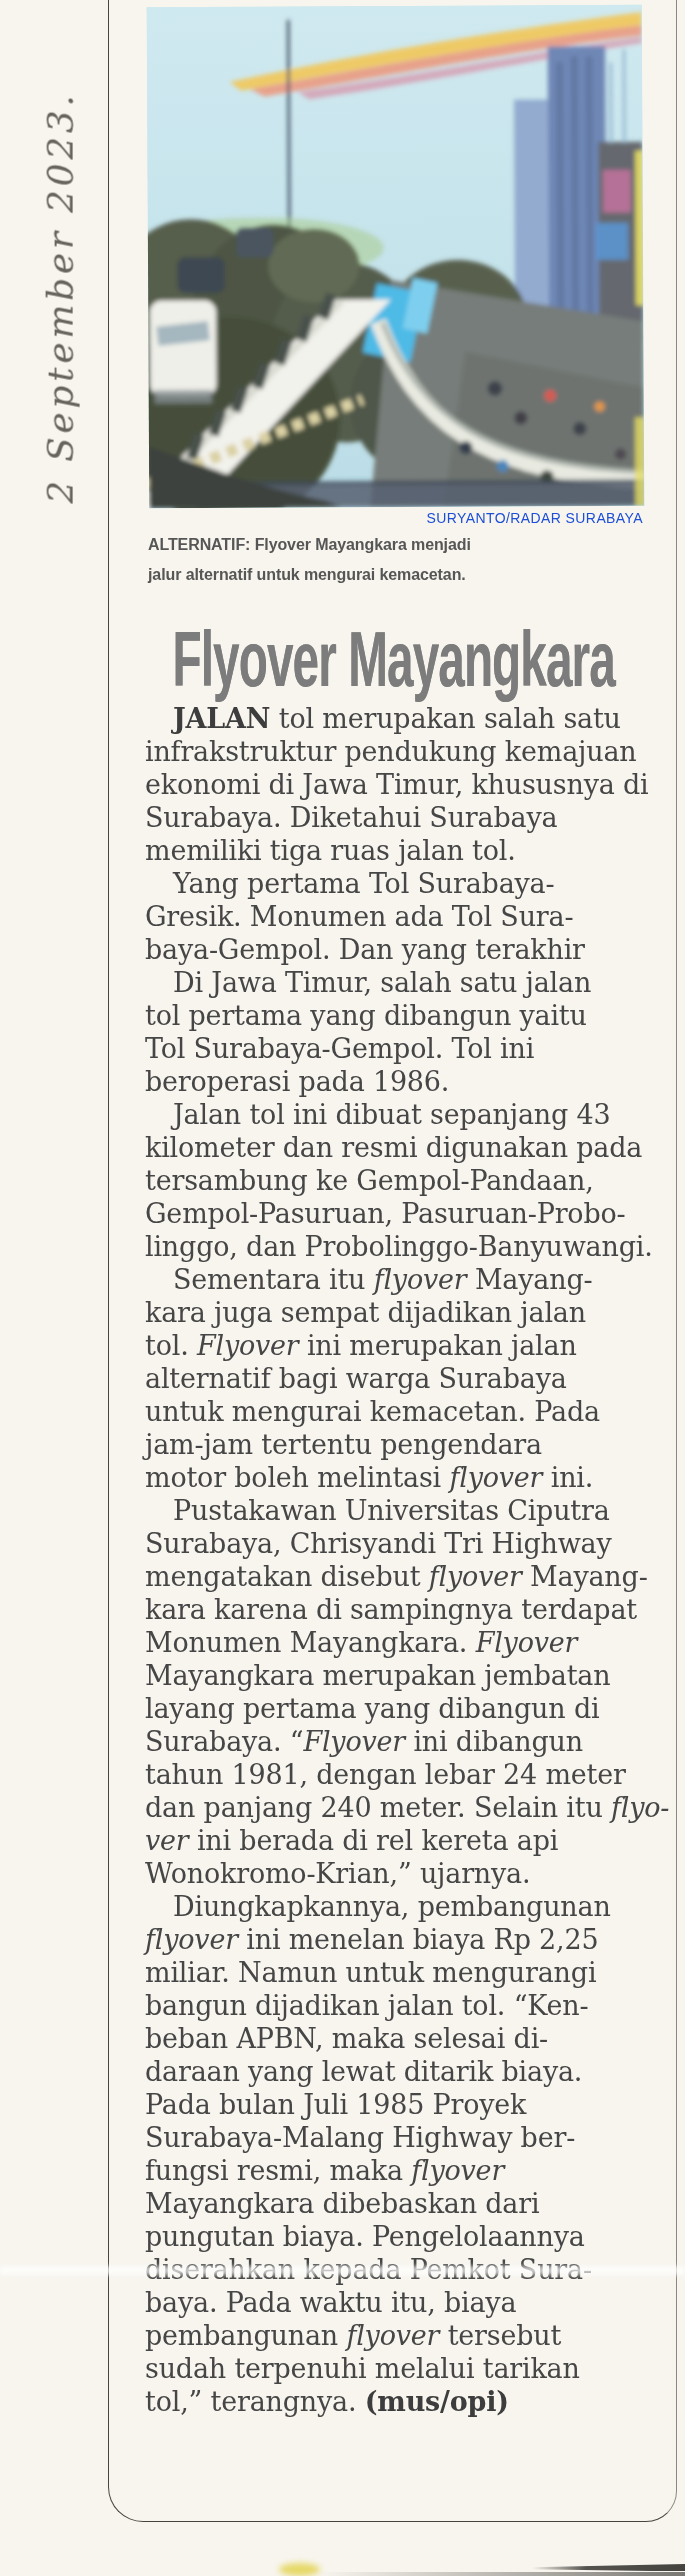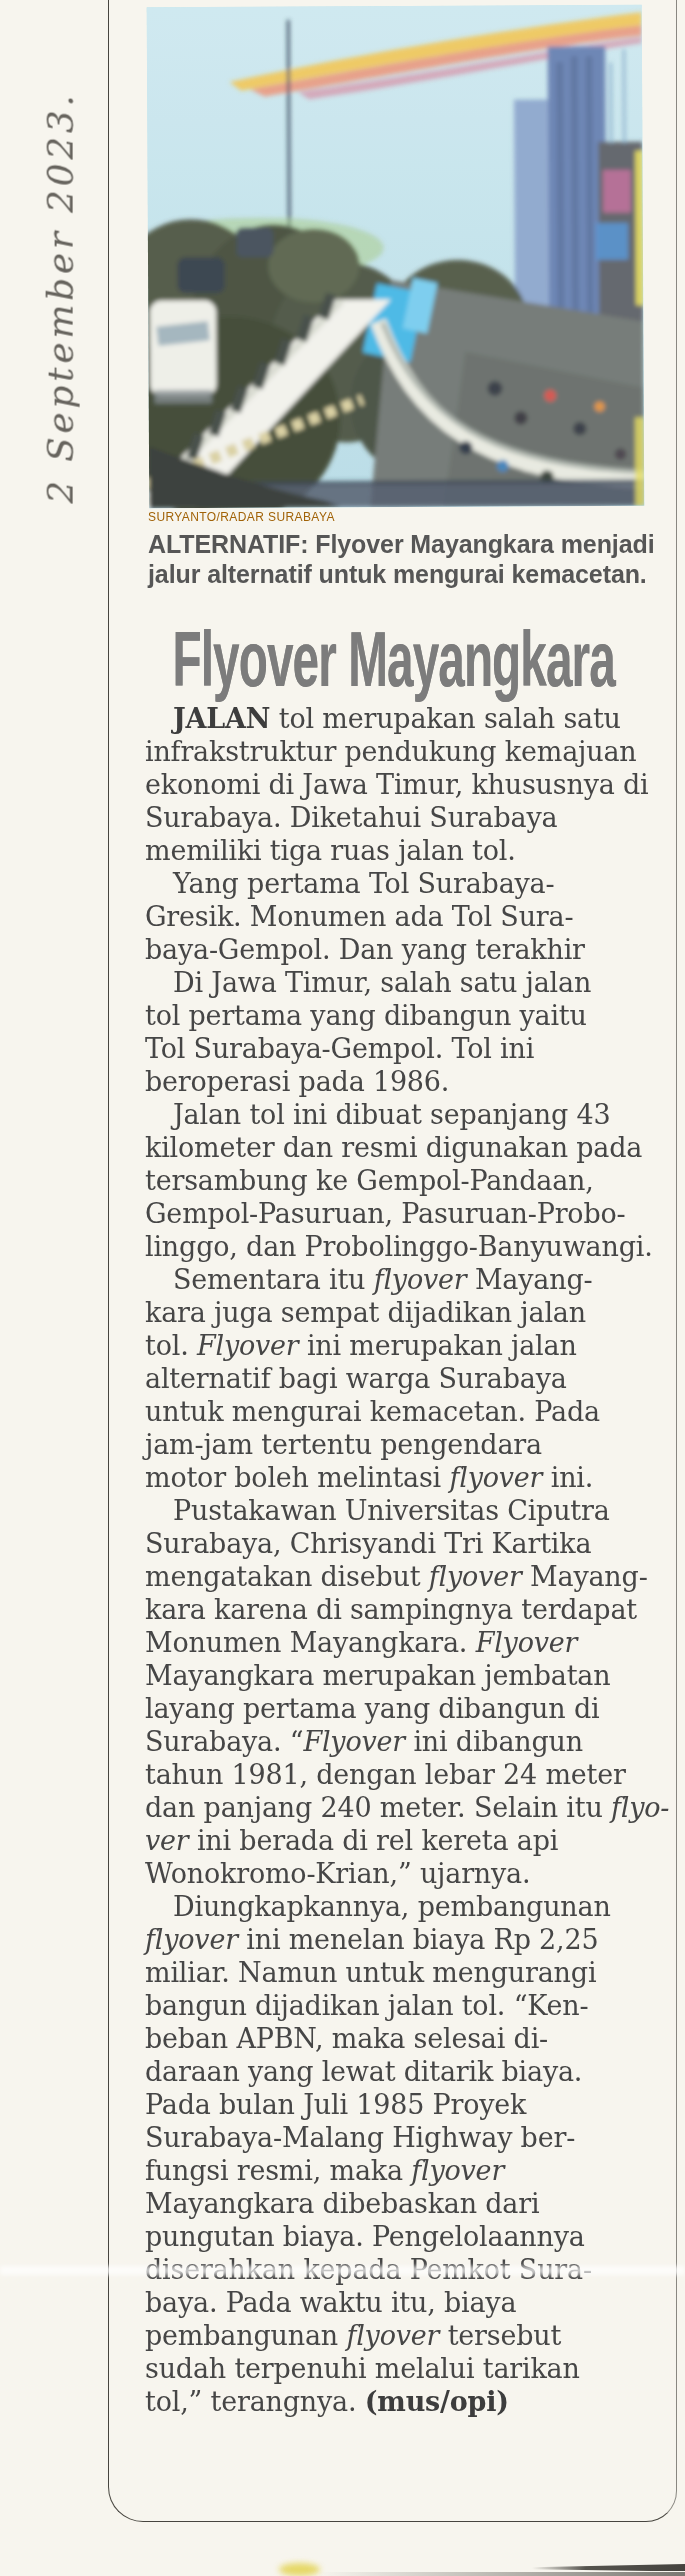--- a/index.html
+++ b/index.html
@@ -34,28 +34,28 @@
   
   .photo{
     position:absolute;left:148px;top:5.9px;width:495px;height:501px;
     overflow:hidden;transform:rotate(-.3deg);
     background:#c6e7ee;
   }
   .photo svg{display:block;}
 
   .credit{
     position:absolute;left:148px;top:510px;width:495px;
-    font-family:"Liberation Sans", sans-serif;font-size:12px;
-    color:#a16207;text-align:left;letter-spacing:0.4px;
+    font-family:"Liberation Sans", sans-serif;font-size:14px;
+    color:#1d4ed8;text-align:right;letter-spacing:0.4px;
   }
 
   .caption{
     position:absolute;left:148px;top:530px;width:521px;
     font-family:"Liberation Sans", sans-serif;font-weight:bold;
-    font-size:25px;line-height:29.5px;color:#565656;letter-spacing:-0.1px;
+    font-size:16px;line-height:29.5px;color:#565656;letter-spacing:-0.1px;
   }
 
   .headline{
     position:absolute;left:111px;top:615px;width:566px;height:83px;
     display:flex;align-items:flex-start;justify-content:center;overflow:visible;
   }
   .headline span{
     font-family:"Liberation Sans", sans-serif;font-weight:bold;
     font-size:77px;letter-spacing:-1.5px;color:#7c7c7c;
     white-space:nowrap;display:inline-block;transform:scaleX(.62);
@@ -228,21 +228,21 @@
       <div class="line">Gempol-Pasuruan, Pasuruan-Probo-</div>
       <div class="line">linggo, dan Probolinggo-Banyuwangi.</div>
       <div class="line indent">Sementara itu <i>flyover</i> Mayang-</div>
       <div class="line">kara juga sempat dijadikan jalan</div>
       <div class="line">tol. <i>Flyover</i> ini merupakan jalan</div>
       <div class="line">alternatif bagi warga Surabaya</div>
       <div class="line">untuk mengurai kemacetan. Pada</div>
       <div class="line">jam-jam tertentu pengendara</div>
       <div class="line">motor boleh melintasi <i>flyover</i> ini.</div>
       <div class="line indent">Pustakawan Universitas Ciputra</div>
-      <div class="line">Surabaya, Chrisyandi Tri Kartika</div>
+      <div class="line">Surabaya, Chrisyandi Tri Highway</div>
       <div class="line">mengatakan disebut <i>flyover</i> Mayang-</div>
       <div class="line">kara karena di sampingnya terdapat</div>
       <div class="line">Monumen Mayangkara. <i>Flyover</i></div>
       <div class="line">Mayangkara merupakan jembatan</div>
       <div class="line">layang pertama yang dibangun di</div>
       <div class="line">Surabaya. “<i>Flyover</i> ini dibangun</div>
       <div class="line">tahun 1981, dengan lebar 24 meter</div>
       <div class="line">dan panjang 240 meter. Selain itu <i>flyo-</i></div>
       <div class="line"><i>ver</i> ini berada di rel kereta api</div>
       <div class="line">Wonokromo-Krian,” ujarnya.</div>

